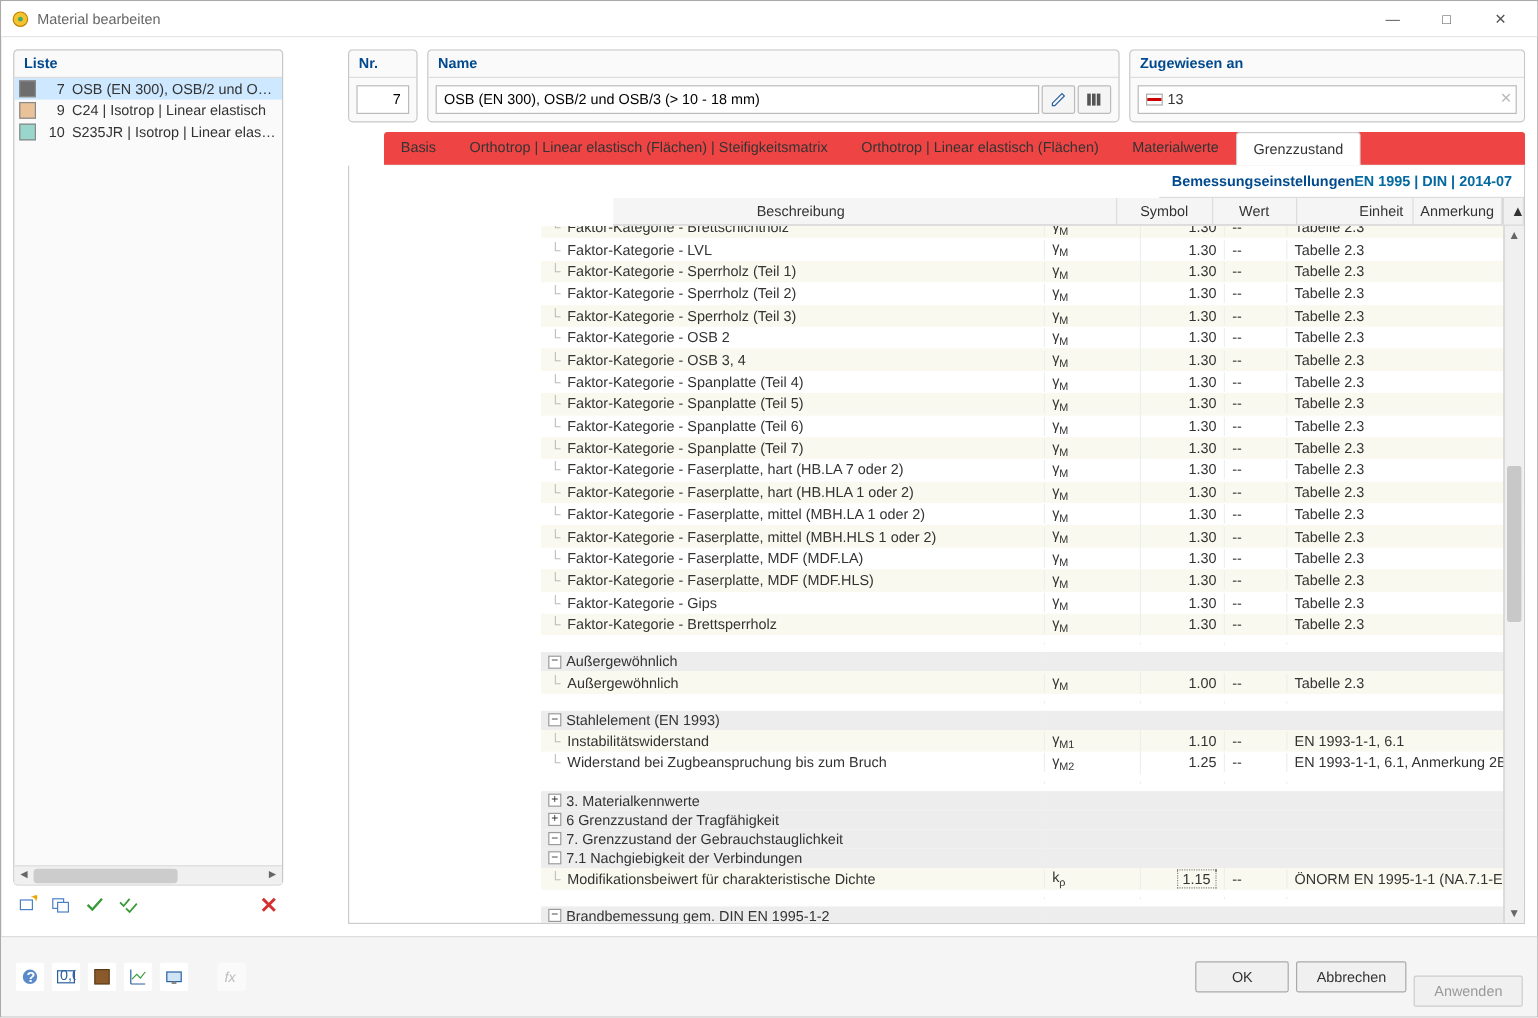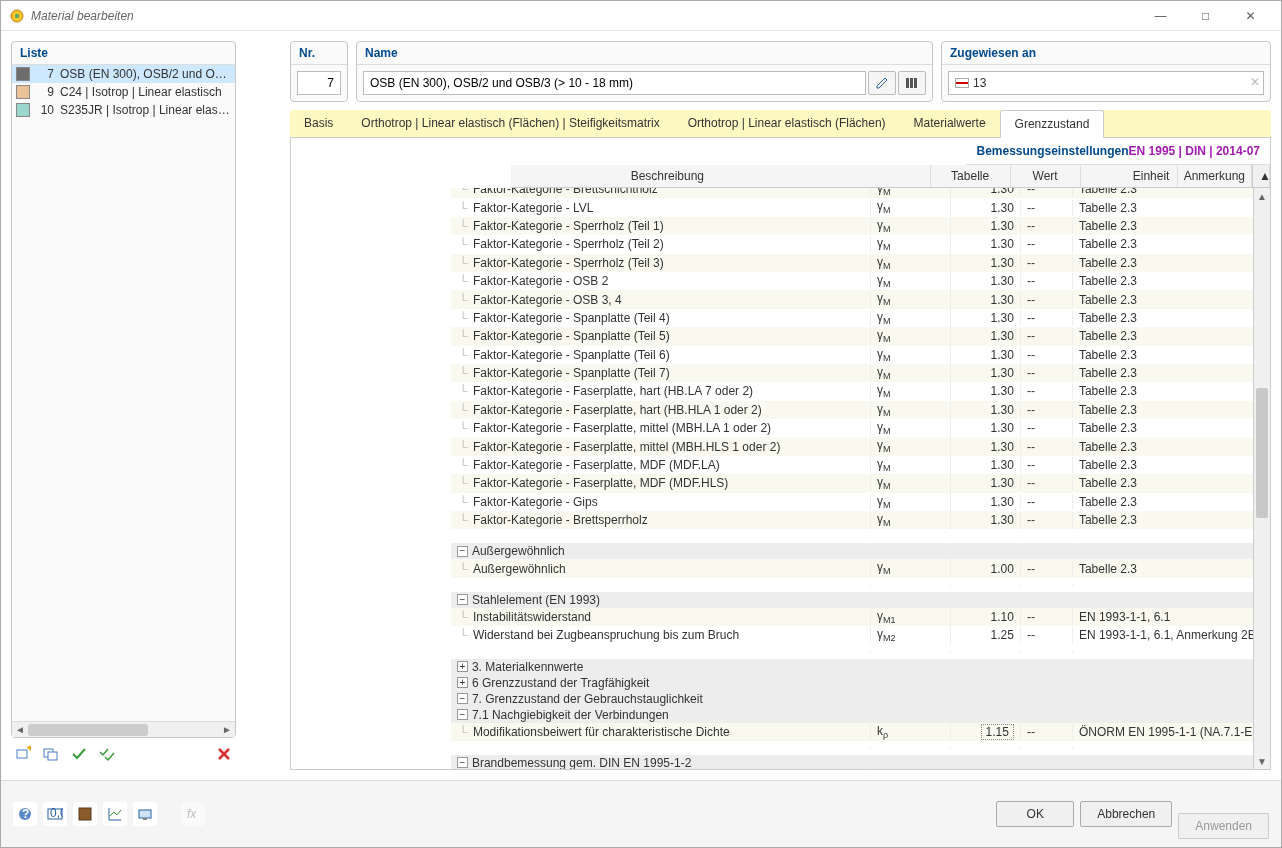--- a/index.html
+++ b/index.html
@@ -1,20 +1,20 @@
 <!DOCTYPE html>
 <html><head>
 <meta charset="utf-8">
 <style>
 * { box-sizing: border-box; margin: 0; padding: 0; font-family: "Segoe UI", Tahoma, sans-serif; font-size: 12px; }
 body { background: #f0f0f0; color: #333; }
 .window { width: 1282px; height: 848px; background: #fff; display: flex; flex-direction: column; border: 1px solid #aaa; }
 .titlebar { height: 30px; display: flex; align-items: center; padding: 0 8px; background: #fff; border-bottom: 1px solid #e5e5e5; }
 .titlebar .icon { width: 16px; height: 16px; margin-right: 6px; }
-.titlebar .title { color: #666; flex: 1; font-style: italic; }
+.titlebar .title { color: #666; flex: 1; }
 .win-btns { display: flex; gap: 0; }
 .win-btn { width: 45px; height: 28px; display: flex; align-items: center; justify-content: center; color: #555; }
 .content-area { flex: 1; display: flex; padding: 10px; gap: 8px; overflow: hidden; }
 .left-panel { width: 225px; display: flex; flex-direction: column; }
 .right-panel { flex: 1; display: flex; flex-direction: column; overflow: hidden; padding-left: 46px; }
 
 .section-box { border: 1px solid #c7c7c7; background: #fafafa; border-radius: 4px; }
 .section-header { padding: 4px 8px; color: #024a8e; font-weight: 600; border-bottom: 1px solid #ddd; }
 
 .liste-box { flex: 1; display: flex; flex-direction: column; }
@@ -36,28 +36,28 @@
 .nr-box { width: 58px; }
 .name-box { flex: 1; }
 .zuge-box { width: 330px; position: relative; }
 .field-input { width: 100%; padding: 4px 6px; border: 1px solid #bbb; background: #fff; }
 .nr-box .field-input { text-align: right; }
 .name-row { display: flex; gap: 2px; align-items: center; padding: 6px; }
 .name-row .field-input { flex: 1; }
 .mini-btn { width: 28px; height: 24px; border: 1px solid #bbb; background: #f5f5f5; display: flex; align-items: center; justify-content: center; border-radius: 2px; }
 .zuge-flag { display: inline-block; width: 14px; height: 10px; background: linear-gradient(to bottom, #fff 33%, #cc0000 33% 66%, #fff 66%); border: 1px solid #aaa; margin-right: 4px; vertical-align: middle; }
 
-.tabs-row { display: flex; border-bottom: 1px solid #ccc; margin-top: 8px; background: #fef9c3; border-radius: 3px 3px 0 0; }
+.tabs-row { display: flex; border-bottom: 1px solid #ccc; margin-top: 8px; background: #ef4444; border-radius: 3px 3px 0 0; margin-left: 30px; }
 .tab { padding: 6px 14px; color: #333; cursor: default; }
 .tab.active { background: #fff; border: 1px solid #ccc; border-bottom: 1px solid #fff; margin-bottom: -1px; border-radius: 3px 3px 0 0; }
 
 .main-table-area { flex: 1; border: 1px solid #ccc; border-top: none; background: #fff; display: flex; flex-direction: column; overflow: hidden; align-items: flex-end; }
 .be-header { display: flex; justify-content: space-between; padding: 6px 10px; border-bottom: 1px solid #ddd; }
 .be-header .left-label { color: #024a8e; font-weight: 600; }
-.be-header .right-label { color: #a21caf; font-weight: 600; }
+.be-header .right-label { color: #0369a1; font-weight: 600; }
 
 .grid-head { display: flex; background: #f5f5f5; border-bottom: 1px solid #ccc; }
 .grid-head > div { padding: 4px 6px; border-right: 1px solid #ddd; text-align: center; }
 .col-desc { width: 420px; text-align: left !important; padding-left: 120px !important; }
 .col-sym { width: 80px; }
 .col-val { width: 70px; }
 .col-unit { width: 52px; margin-left: 45px; }
 .col-note { flex: 1; text-align: center !important; }
 .col-sb { width: 18px; background: #f0f0f0; border-left: 1px solid #ccc; }
 
@@ -213,21 +213,21 @@
           <div class="tab active">Grenzzustand</div>
         </div>
 
       <div class="main-table-area">
         <div class="be-header">
           <span class="left-label">Bemessungseinstellungen</span>
           <span class="right-label">EN 1995 | DIN | 2014-07</span>
         </div>
         <div class="grid-head">
           <div class="col-desc">Beschreibung</div>
-          <div class="col-sym">Tabelle</div>
+          <div class="col-sym">Symbol</div>
           <div class="col-val">Wert</div>
           <div class="col-unit">Einheit</div>
           <div class="col-note">Anmerkung</div>
           <div class="col-sb">▲</div>
         </div>
         <div class="grid-body" id="grid-body">
           <div class="grow alt" style="margin-top: -8px;">
               <div class="c-desc indent-4">
                 <span class="tree-line">└</span>
                 <span>Faktor-Kategorie - Brettschichtholz</span>

